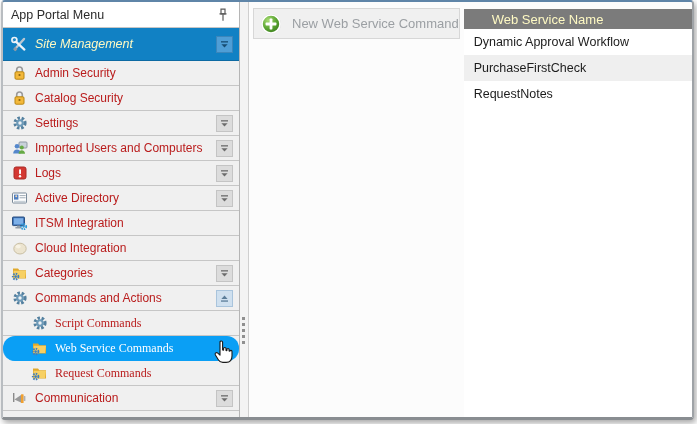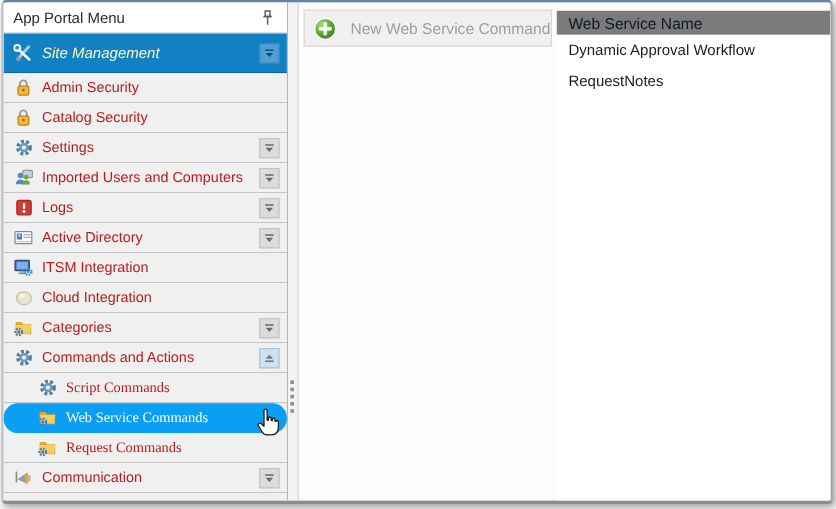--- a/index.html
+++ b/index.html
@@ -44,22 +44,22 @@
   .grip i{ width:3px; height:3px; background:#8f8f8f; display:block; }
 
   
   .main{ flex:1; background:#fcfcfc; display:flex; flex-direction:row; position:relative; }
   .toolbar{ margin:6px 4px 0 4px; height:31px; background:#f0f0f0; border:1px solid #d7d7d7;
             display:flex; align-items:center; padding-left:6px; }
   .toolbar .add-btn{ width:22px; height:22px; display:flex; align-items:center; justify-content:center; cursor:pointer; }
   .toolbar .tb-label{ margin-left:10px; font-size:13px; color:#9b9fa3; }
 
   .grid{ margin-top:7px; display:flex; flex-direction:column; flex:1; background:#ffffff; }
-  .grid-header{ height:20px; background:#7b7b7b; color:#0f172a; font-size:13px;
-                display:flex; align-items:center; padding-left:10px; }
+  .grid-header{ height:20px; background:#7b7b7b; color:#fef9c3; font-size:13px;
+                display:flex; align-items:center; padding-left:28px; }
   .grid-row{ height:26px; display:flex; align-items:center; padding-left:10px;
              font-size:12.5px; color:#1c1c1c; background:#ffffff; cursor:pointer; }
   .grid-row.alt{ background:#efefef; }
   .grid-rest{ flex:1; background:#ffffff; }
   .main-footer{ height:44px; background:#f5f5f5; border-top:1px solid #e2e2e2; }
 
   .cursor{ position:absolute; left:209px; top:338px; width:24px; height:27px; pointer-events:none; z-index:5; }
 </style>
 </head>
 <body>
@@ -339,20 +339,21 @@
           <rect x="9.6" y="5.6" width="2.8" height="10.8" rx="0.6" fill="#ffffff"></rect>
           <rect x="5.6" y="9.6" width="10.8" height="2.8" rx="0.6" fill="#ffffff"></rect>
         </svg>
       </span>
       <span class="tb-label">New Web Service Command</span>
     </div>
 
     <div class="grid">
       <div class="grid-header">Web Service Name</div>
       <div class="grid-row">Dynamic Approval Workflow</div>
+      <div class="grid-row alt">PurchaseFirstCheck</div>
       <div class="grid-row">RequestNotes</div>
       <div class="grid-rest"></div>
     </div>
 
     <div class="main-footer"></div>
   </div>
 
   <div class="cursor">
     <svg width="24" height="27" viewBox="0 0 24 27">
       <path d="M8 2.2 c0-1.6 2.6-1.6 2.6 0 V10 l1 .2 V8.6 c0-1.5 2.4-1.5 2.4 0 v1.8 l.9.2 V9.4 c0-1.3 2.2-1.3 2.2 0 v1.6 l.9.2 c0-1.2 2-1 2 .2 v4.4 c0 4.2-2 6.6-5.8 6.6 h-3.4 c-2 0-3.3-.7-4.3-2.4 L3.4 15 c-1-1.7 1-3.2 2.4-1.9 L8 15.2 z" fill="#ffffff" stroke="#1a1a1a" stroke-width="1.1" stroke-linejoin="round"></path>

